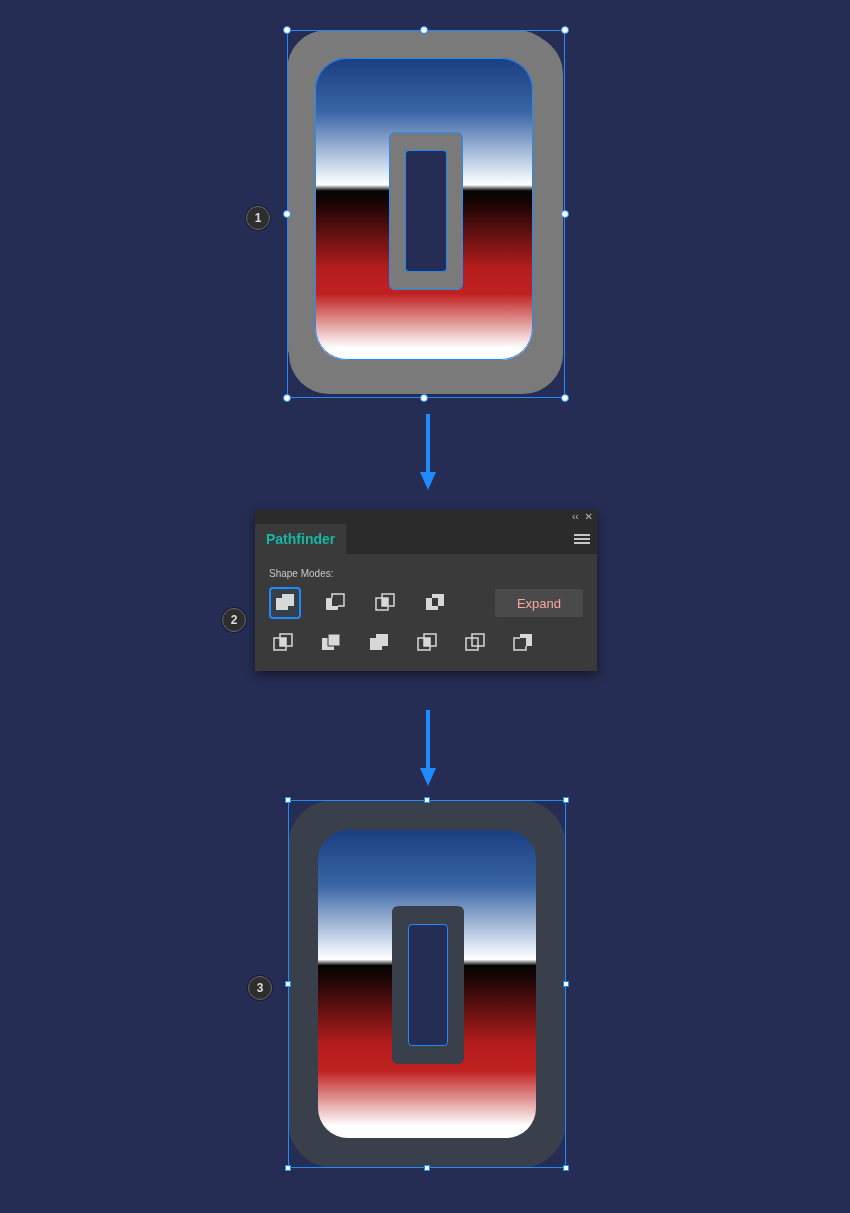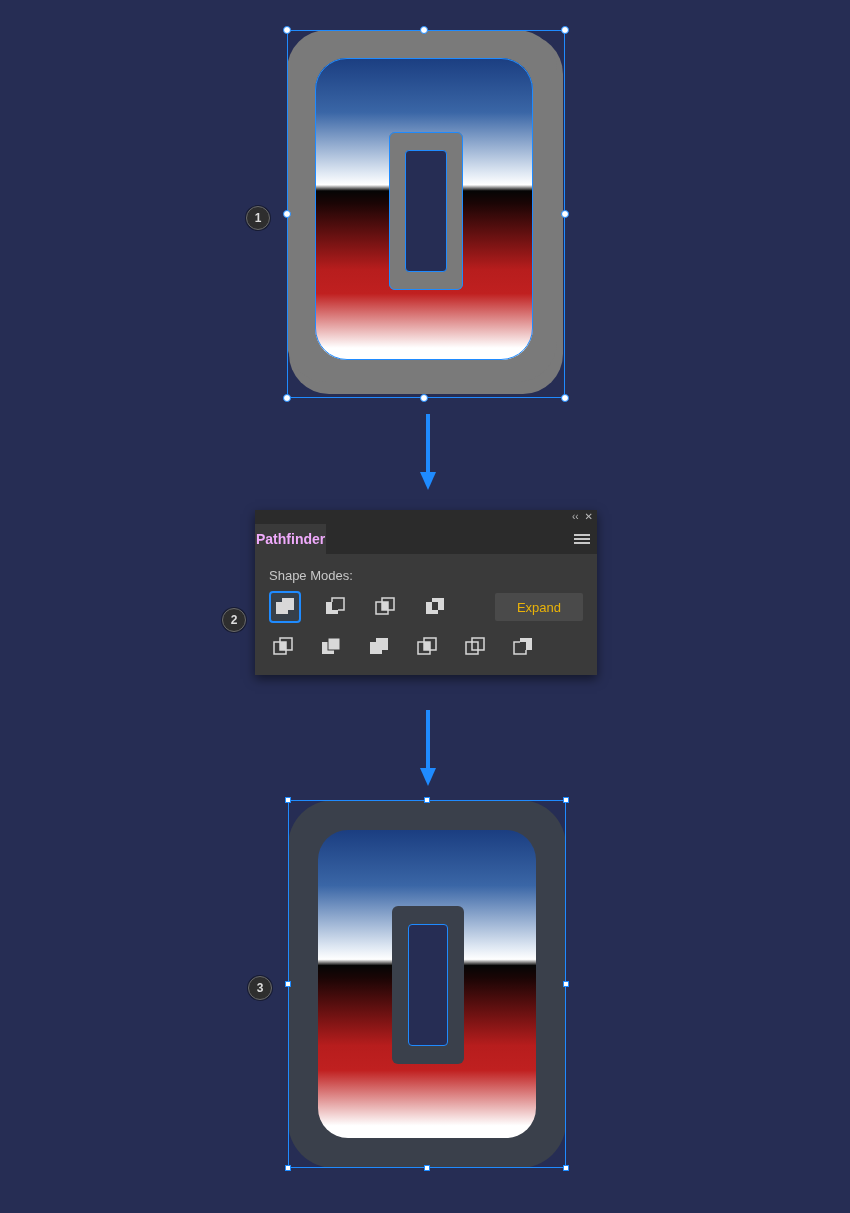--- a/index.html
+++ b/index.html
@@ -165,38 +165,38 @@
     line-height: 1;
     cursor: default;
   }
   .panel-tabs {
     height: 30px;
     background: #2b2b2b;
     display: flex;
     align-items: stretch;
   }
   .panel-tab {
-    padding: 0 1px;
+    padding: 0 11px;
     display: flex;
     align-items: center;
     font-weight: 600;
     font-size: 14px;
-    color: #f0abfc;
+    color: #14b8a6;
     background: #3a3a3a;
     border-right: 1px solid #2b2b2b;
   }
   .panel-tabs .spacer { flex: 1; background:#2b2b2b;}
   .panel-menu {
     width: 30px;
     display:flex;align-items:center;justify-content:center;
     background:#2b2b2b;
     cursor:default;
   }
   .panel-body { padding: 10px 14px 14px 14px; }
-  .section-label { font-size: 13px; color:#c8c8c8; margin: 4px 0 8px 0; }
+  .section-label { font-size: 10px; color:#c8c8c8; margin: 4px 0 8px 0; }
 
   .mode-row {
     display: flex;
     align-items: center;
     gap: 18px;
     margin-bottom: 10px;
   }
   .icon-btn {
     width: 32px; height: 32px;
     display:flex;align-items:center;justify-content:center;
@@ -207,21 +207,21 @@
     border: 2px solid #1f8bff;
     background: rgba(31,139,255,.08);
   }
   .icon-btn svg { display:block; }
 
   .expand-btn {
     margin-left: auto;
     width: 88px;
     height: 28px;
     background: #4a4a4a;
-    color: #eab308;
+    color: #fca5a5;
     display:flex;align-items:center;justify-content:center;
     font-size: 13px;
     border-radius: 2px;
     cursor: not-allowed;
   }
 
   .pf-row {
     display: flex;
     align-items: center;
     gap: 20px;

